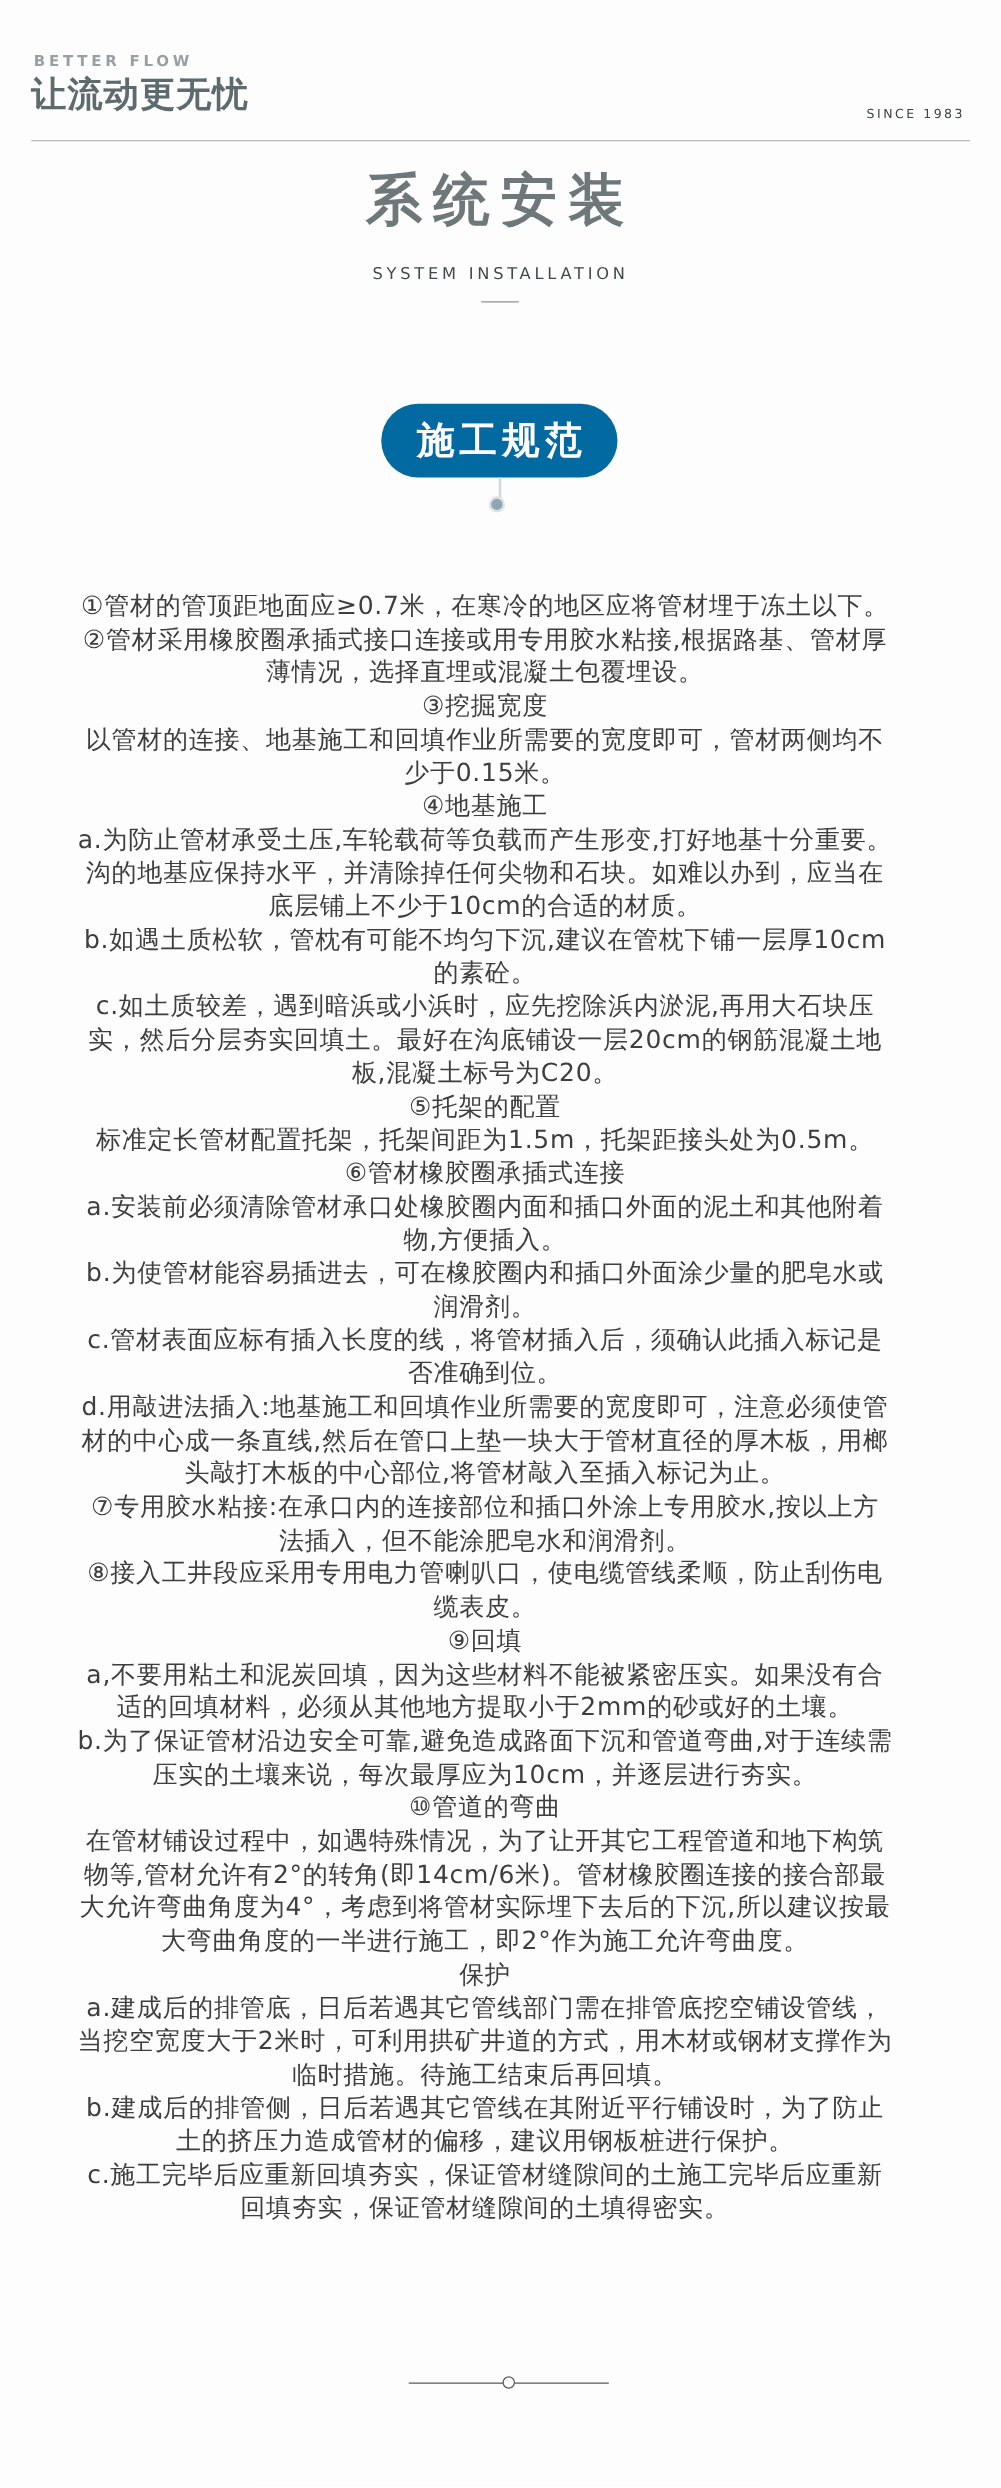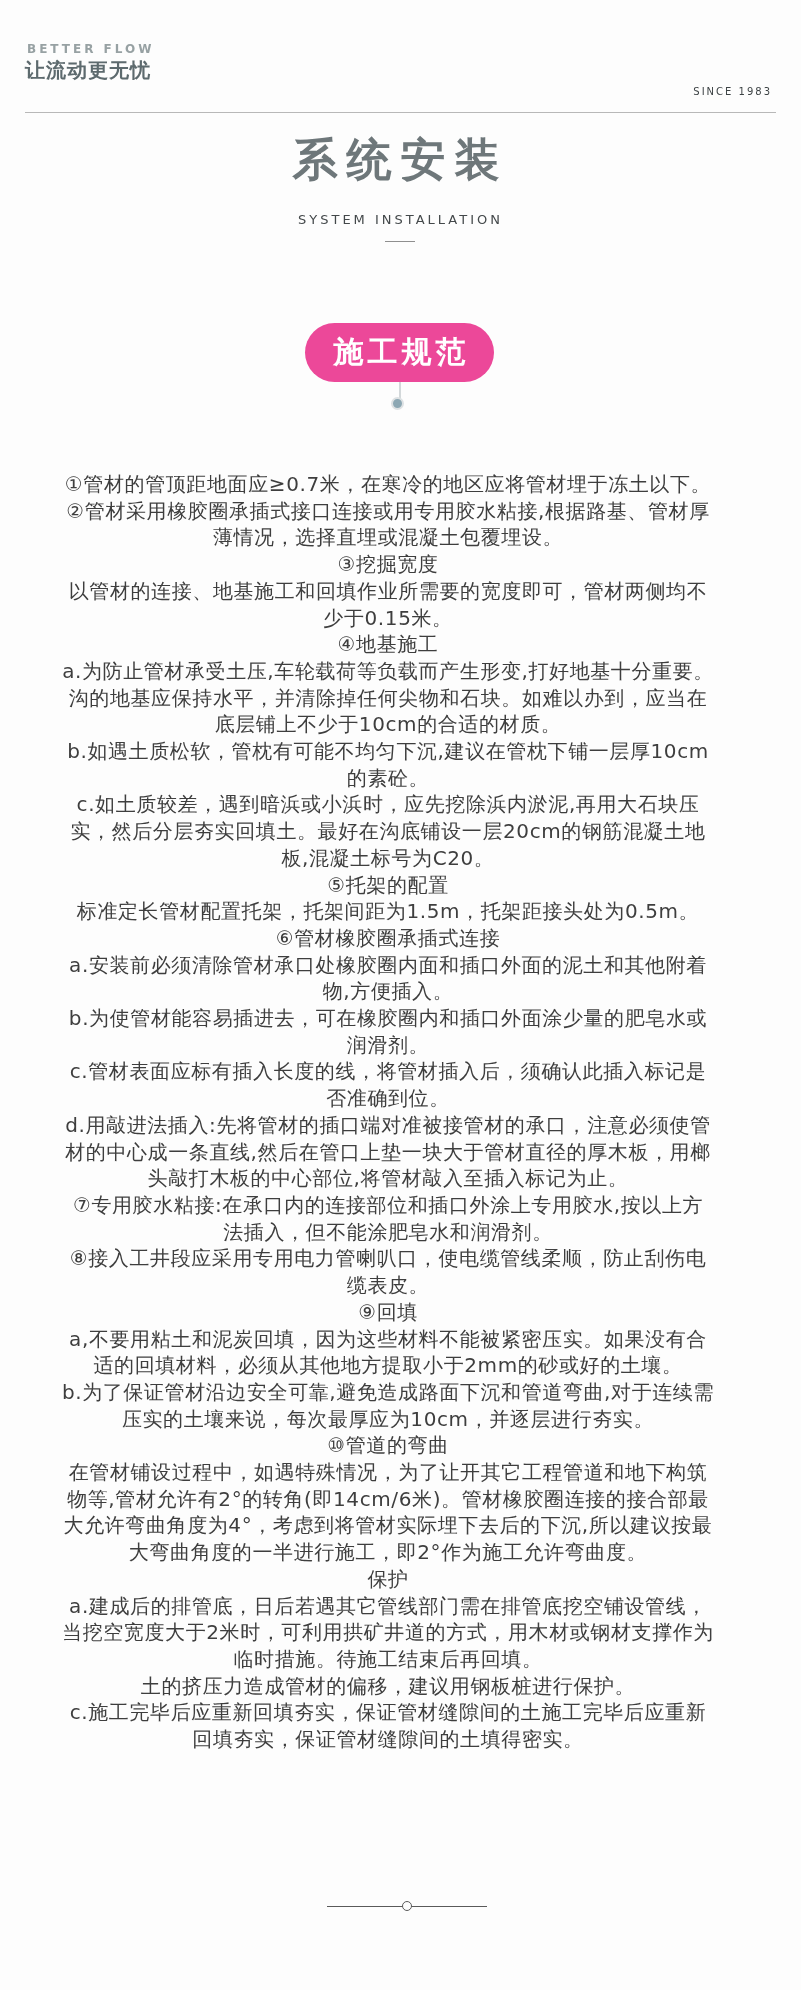--- a/index.html
+++ b/index.html
@@ -15,21 +15,21 @@
   }
 
   
   .hdr-tagline {
     position: absolute; left: 27px; top: 42px;
     font-size: 12px; letter-spacing: 3px;
     color: #97a1a3; font-weight: 600;
   }
   .hdr-logo {
     position: absolute; left: 25px; top: 57px;
-    font-size: 20px; font-weight: 800;
+    font-size: 28px; font-weight: 800;
     color: #5d6a6e; letter-spacing: 1px;
   }
   .hdr-since {
     position: absolute; right: 29px; top: 86px;
     font-size: 10px; letter-spacing: 2px;
     color: #3d4345; font-weight: 500;
   }
   .hdr-divider {
     position: absolute; left: 25px; right: 25px; top: 112px;
     border-top: 1px solid #b8b8b8;
@@ -50,21 +50,21 @@
   }
   .title-divider {
     position: absolute; left: 385px; top: 241px;
     width: 30px; border-top: 1px solid #8f8f8f;
   }
 
   
   .badge {
     position: absolute; left: 305px; top: 323px;
     width: 189px; height: 59px;
-    background: #ec4899;
+    background: #0369a1;
     border-radius: 30px;
     display: flex; align-items: center; justify-content: center;
   }
   .badge-label {
     color: #ffffff; font-size: 30px; font-weight: 800;
     letter-spacing: 4px; padding-left: 4px;
   }
   .badge-stem {
     position: absolute; left: 399px; top: 382px;
     width: 2px; height: 17px; background: #d3d8da;
@@ -142,41 +142,42 @@
       <div class="body-line">板,混凝土标号为C20。</div>
       <div class="body-line">⑤托架的配置</div>
       <div class="body-line">标准定长管材配置托架，托架间距为1.5m，托架距接头处为0.5m。</div>
       <div class="body-line">⑥管材橡胶圈承插式连接</div>
       <div class="body-line">a.安装前必须清除管材承口处橡胶圈内面和插口外面的泥土和其他附着</div>
       <div class="body-line">物,方便插入。</div>
       <div class="body-line">b.为使管材能容易插进去，可在橡胶圈内和插口外面涂少量的肥皂水或</div>
       <div class="body-line">润滑剂。</div>
       <div class="body-line">c.管材表面应标有插入长度的线，将管材插入后，须确认此插入标记是</div>
       <div class="body-line">否准确到位。</div>
-      <div class="body-line">d.用敲进法插入:先将管材的插口端对准被接管材的承口，注意必须使管</div>
+      <div class="body-line">d.用敲进法插入:地基施工和回填作业所需要的宽度即可，注意必须使管</div>
       <div class="body-line">材的中心成一条直线,然后在管口上垫一块大于管材直径的厚木板，用榔</div>
       <div class="body-line">头敲打木板的中心部位,将管材敲入至插入标记为止。</div>
       <div class="body-line">⑦专用胶水粘接:在承口内的连接部位和插口外涂上专用胶水,按以上方</div>
       <div class="body-line">法插入，但不能涂肥皂水和润滑剂。</div>
       <div class="body-line">⑧接入工井段应采用专用电力管喇叭口，使电缆管线柔顺，防止刮伤电</div>
       <div class="body-line">缆表皮。</div>
       <div class="body-line">⑨回填</div>
       <div class="body-line">a,不要用粘土和泥炭回填，因为这些材料不能被紧密压实。如果没有合</div>
       <div class="body-line">适的回填材料，必须从其他地方提取小于2mm的砂或好的土壤。</div>
       <div class="body-line">b.为了保证管材沿边安全可靠,避免造成路面下沉和管道弯曲,对于连续需</div>
       <div class="body-line">压实的土壤来说，每次最厚应为10cm，并逐层进行夯实。</div>
       <div class="body-line">⑩管道的弯曲</div>
       <div class="body-line">在管材铺设过程中，如遇特殊情况，为了让开其它工程管道和地下构筑</div>
       <div class="body-line">物等,管材允许有2°的转角(即14cm/6米)。管材橡胶圈连接的接合部最</div>
       <div class="body-line">大允许弯曲角度为4°，考虑到将管材实际埋下去后的下沉,所以建议按最</div>
       <div class="body-line">大弯曲角度的一半进行施工，即2°作为施工允许弯曲度。</div>
       <div class="body-line">保护</div>
       <div class="body-line">a.建成后的排管底，日后若遇其它管线部门需在排管底挖空铺设管线，</div>
       <div class="body-line">当挖空宽度大于2米时，可利用拱矿井道的方式，用木材或钢材支撑作为</div>
       <div class="body-line">临时措施。待施工结束后再回填。</div>
+      <div class="body-line">b.建成后的排管侧，日后若遇其它管线在其附近平行铺设时，为了防止</div>
       <div class="body-line">土的挤压力造成管材的偏移，建议用钢板桩进行保护。</div>
       <div class="body-line">c.施工完毕后应重新回填夯实，保证管材缝隙间的土施工完毕后应重新</div>
       <div class="body-line">回填夯实，保证管材缝隙间的土填得密实。</div>
     </div>
 
   <div class="footer-line"></div>
   <div class="footer-circle"></div>
 
 </div>
 

